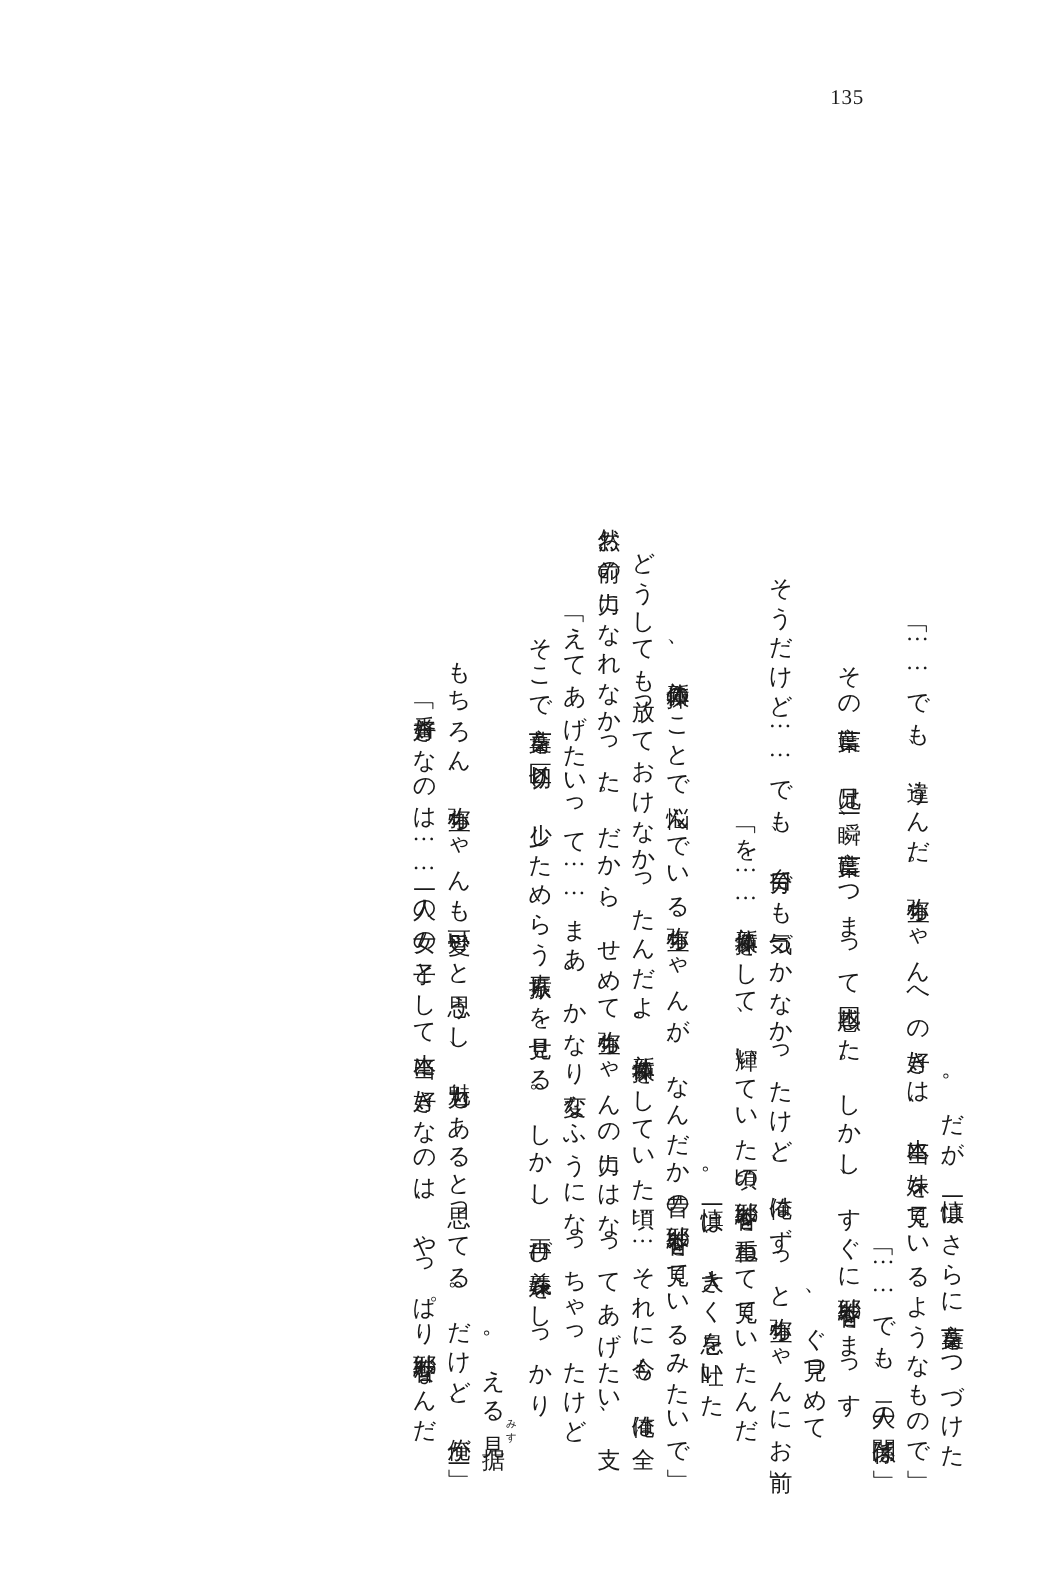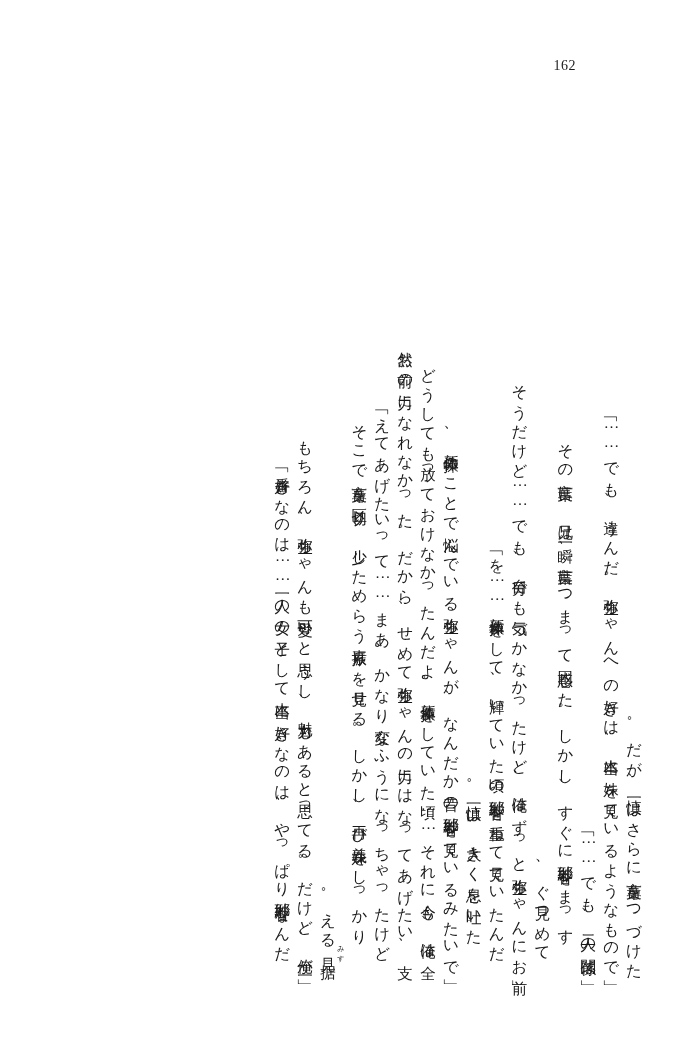--- a/index.html
+++ b/index.html
@@ -73,21 +73,21 @@
   rt {
     font-size: 7px;
     letter-spacing: 0px;
   }
 </style>
 </head>
 <body>
 
 <div class="page">
 
-  <div class="page-number">162</div>
+  <div class="page-number">135</div>
 
   <div class="body-text">
     <div class="col indent">だが、慎一はさらに言葉をつづけた。</div>
     <div class="col indent">「でも、違うんだ。弥生ちゃんへの好きは、本当に妹を見ているようなもので……」</div>
     <div class="col indent">「でも、二人の関係は……」</div>
     <div class="col">　その言葉に、兄は一瞬、言葉につまって困惑した。しかし、すぐに紗耶香をまっす</div>
     <div class="col">ぐ見つめて、</div>
     <div class="col indent">「そうだけど……でも、自分でも気づかなかったけど、俺はずっと弥生ちゃんにお前</div>
     <div class="col">を……新体操をして、輝いていた頃の紗耶香を重ねて見ていたんだ」</div>
     <div class="col">　慎一は、大きく息を吐いた。</div>

